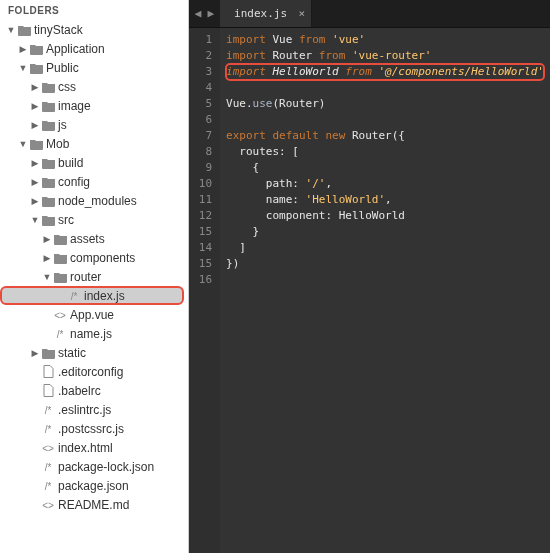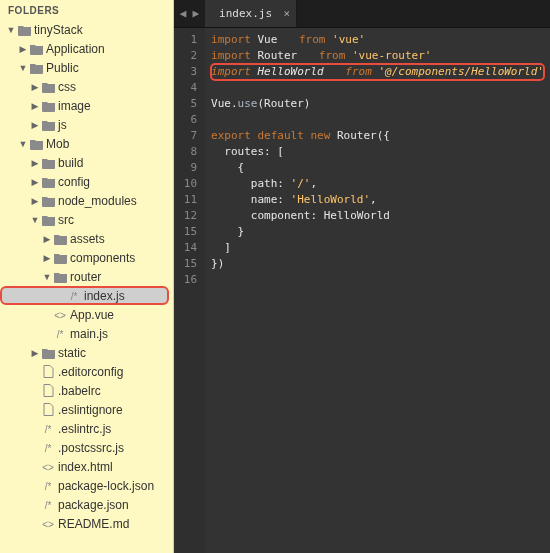--- a/index.html
+++ b/index.html
@@ -8,21 +8,21 @@
     font-size: 12px;
     width: 550px;
     height: 553px;
     display: flex;
     background: #e8e8e8;
     overflow: hidden;
   }
   .sidebar {
     width: 224px;
     height: 100%;
-    background: #fef9c3;
+    background: #ffffff;
     border-right: 1px solid #ccc;
     color: #333;
     overflow-y: auto;
   }
   .sidebar-header {
     padding: 5px 8px 4px 8px;
     font-size: 10px;
     font-weight: bold;
     color: #555;
     letter-spacing: 0.5px;
@@ -129,21 +129,21 @@
     white-space: pre;
   }
   .code-line { height: 16px; position: relative; }
   .code-line.redbox {
     outline: 2px solid #e74c3c;
     border-radius: 4px;
     outline-offset: -1px;
     font-style: italic;
   }
   .kw-import { color: #cc7832; }
-  .kw-from   { color: #cc7832; margin-left: 15px; }
+  .kw-from   { color: #cc7832; }
   .kw-def    { color: #cc7832; }
   .kw-new    { color: #cc7832; }
   .ident     { color: #e6e6e6; }
   .str       { color: #ffc66d; }
   .dot       { color: #e6e6e6; }
   .fn        { color: #a9b7c6; }
   .punc      { color: #e6e6e6; }
   .key       { color: #e6e6e6; margin-top: 24px; }
 </style>
 </head>
@@ -289,21 +289,21 @@
         <div class="row indent-3">
           <span class="arrow"></span>
           <span class="ficon"><span style="font-size:10px;color:#888">&lt;&gt;</span></span>
           <span class="label">App.vue</span>
         </div>
       </li>
       <li>
         <div class="row indent-3">
           <span class="arrow"></span>
           <span class="ficon"><span style="font-size:10px;color:#888">/*</span></span>
-          <span class="label">main.js</span>
+          <span class="label">name.js</span>
         </div>
       </li>
       <li>
         <div class="row indent-2">
           <span class="arrow">▶</span>
           <span class="ficon"><svg width="13" height="11" viewBox="0 0 13 11">
               <path fill="#8a8a8a" d="M0 1h5l1 1h7v8a1 1 0 0 1-1 1H1a1 1 0 0 1-1-1z"></path>
             </svg></span>
           <span class="label">static</span>
         </div>
@@ -317,29 +317,20 @@
           <span class="label">.editorconfig</span>
         </div>
       </li>
       <li>
         <div class="row indent-2">
           <span class="arrow"></span>
           <span class="ficon"><svg width="11" height="13" viewBox="0 0 11 13">
               <path fill="none" stroke="#8a8a8a" stroke-width="1" d="M1 0.5h6l3 3v9H1z"></path>
             </svg></span>
           <span class="label">.babelrc</span>
-        </div>
-      </li>
-      <li>
-        <div class="row indent-2">
-          <span class="arrow"></span>
-          <span class="ficon"><svg width="11" height="13" viewBox="0 0 11 13">
-              <path fill="none" stroke="#8a8a8a" stroke-width="1" d="M1 0.5h6l3 3v9H1z"></path>
-            </svg></span>
-          <span class="label">.eslintignore</span>
         </div>
       </li>
       <li>
         <div class="row indent-2">
           <span class="arrow"></span>
           <span class="ficon"><span style="font-size:10px;color:#888">/*</span></span>
           <span class="label">.eslintrc.js</span>
         </div>
       </li>
       <li>

